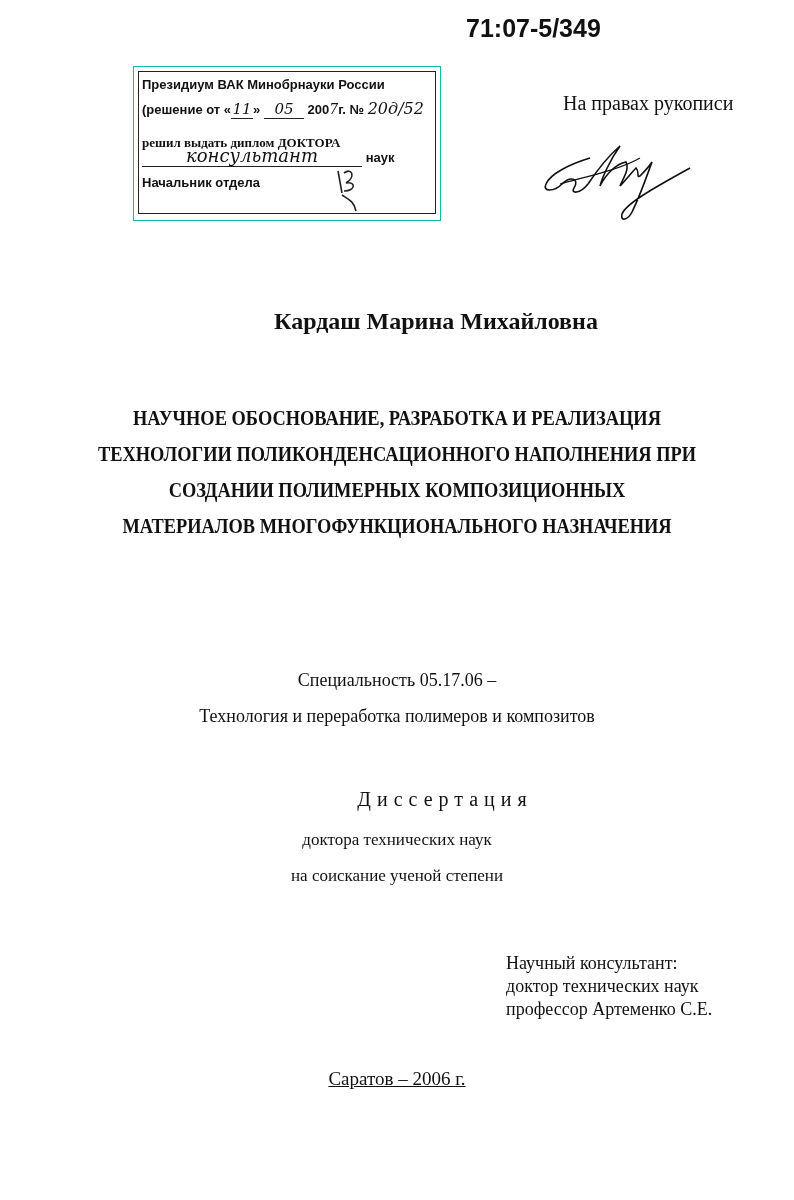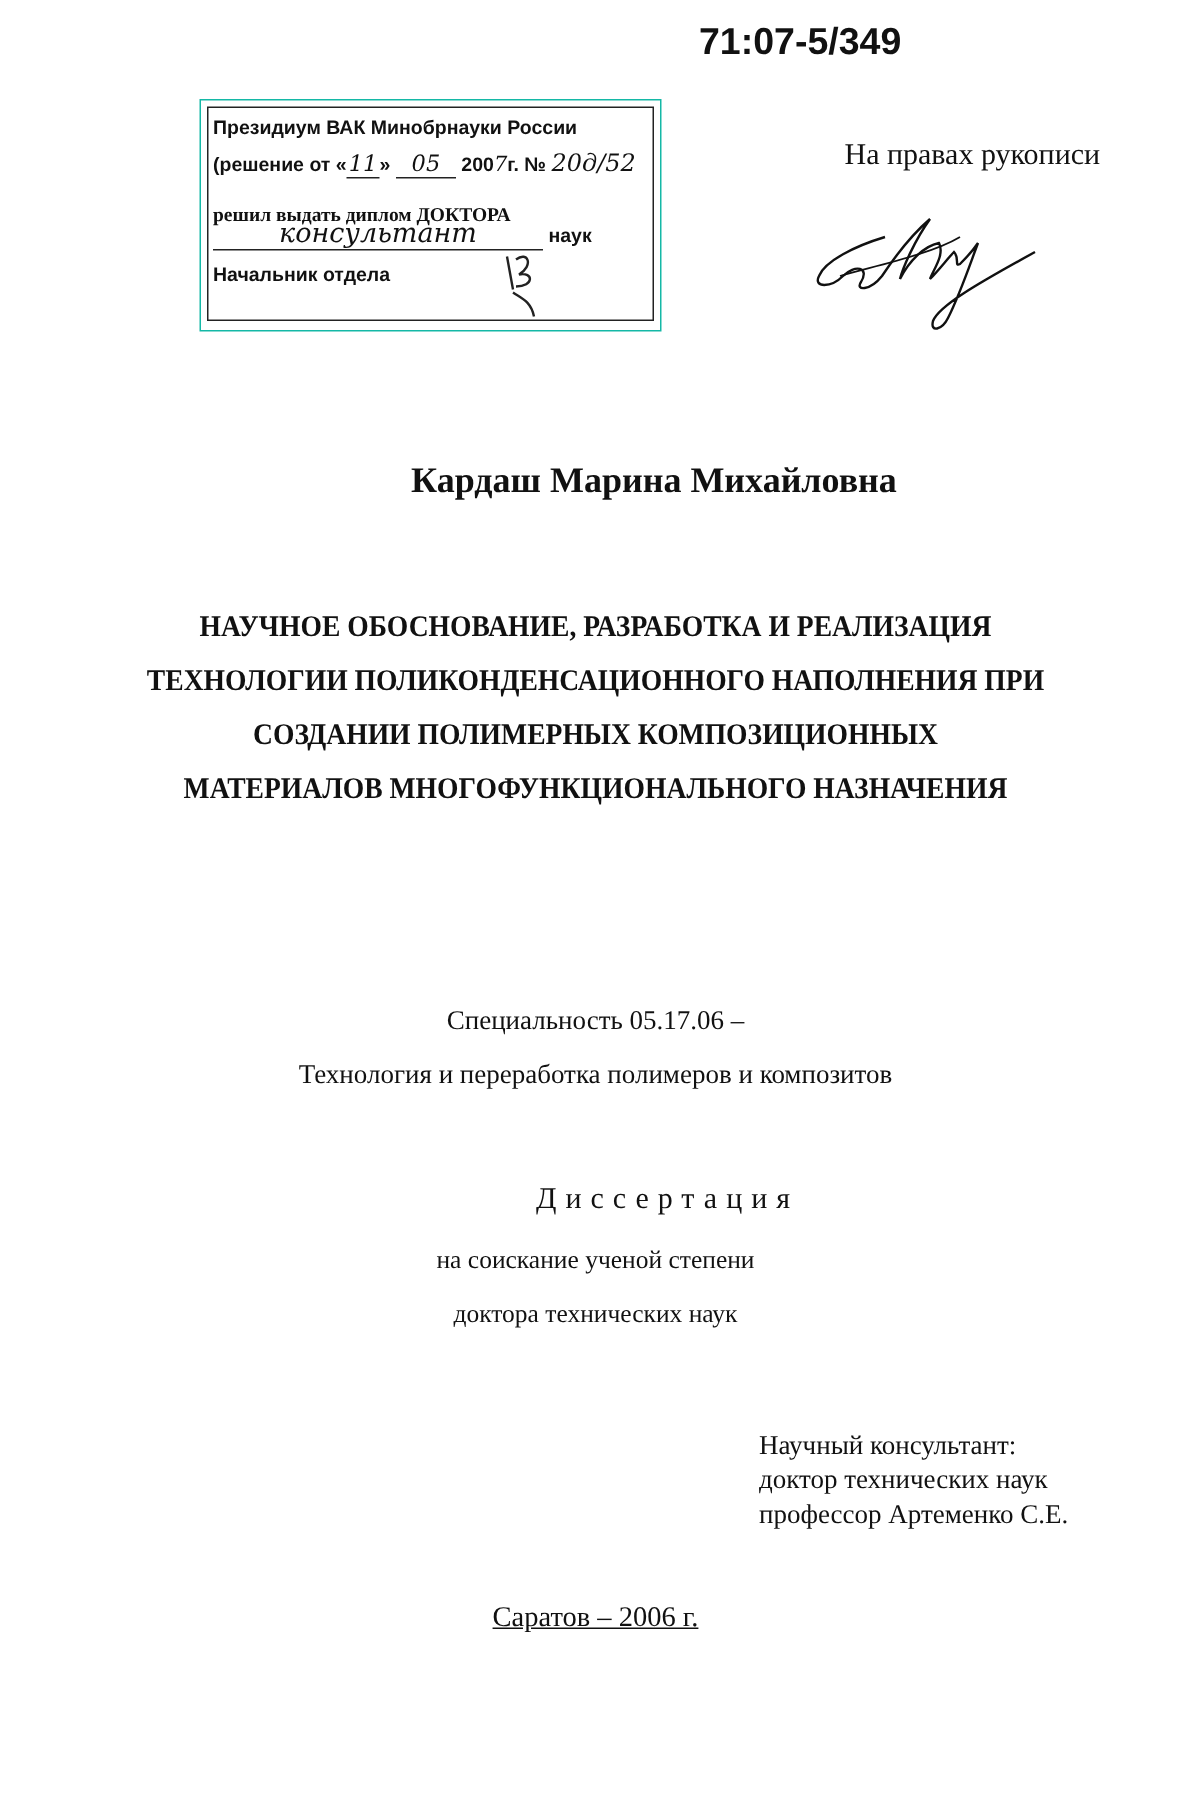--- a/index.html
+++ b/index.html
@@ -64,22 +64,22 @@
   <div>МАТЕРИАЛОВ МНОГОФУНКЦИОНАЛЬНОГО НАЗНАЧЕНИЯ</div>
 </div>
 
 <div class="abs serif spec">
   <div>Специальность 05.17.06 –</div>
   <div>Технология и переработка полимеров и композитов</div>
 </div>
 
 <div class="abs serif diss">Диссертация</div>
 <div class="abs serif degree">
+  <div>доктора технических наук</div>
   <div>на соискание ученой степени</div>
-  <div>доктора технических наук</div>
 </div>
 
 <div class="abs serif consult">
   <div>Научный консультант:</div>
   <div>доктор технических наук</div>
   <div>профессор Артеменко С.Е.</div>
 </div>
 
 <div class="abs serif place">Саратов – 2006 г.</div>
 

